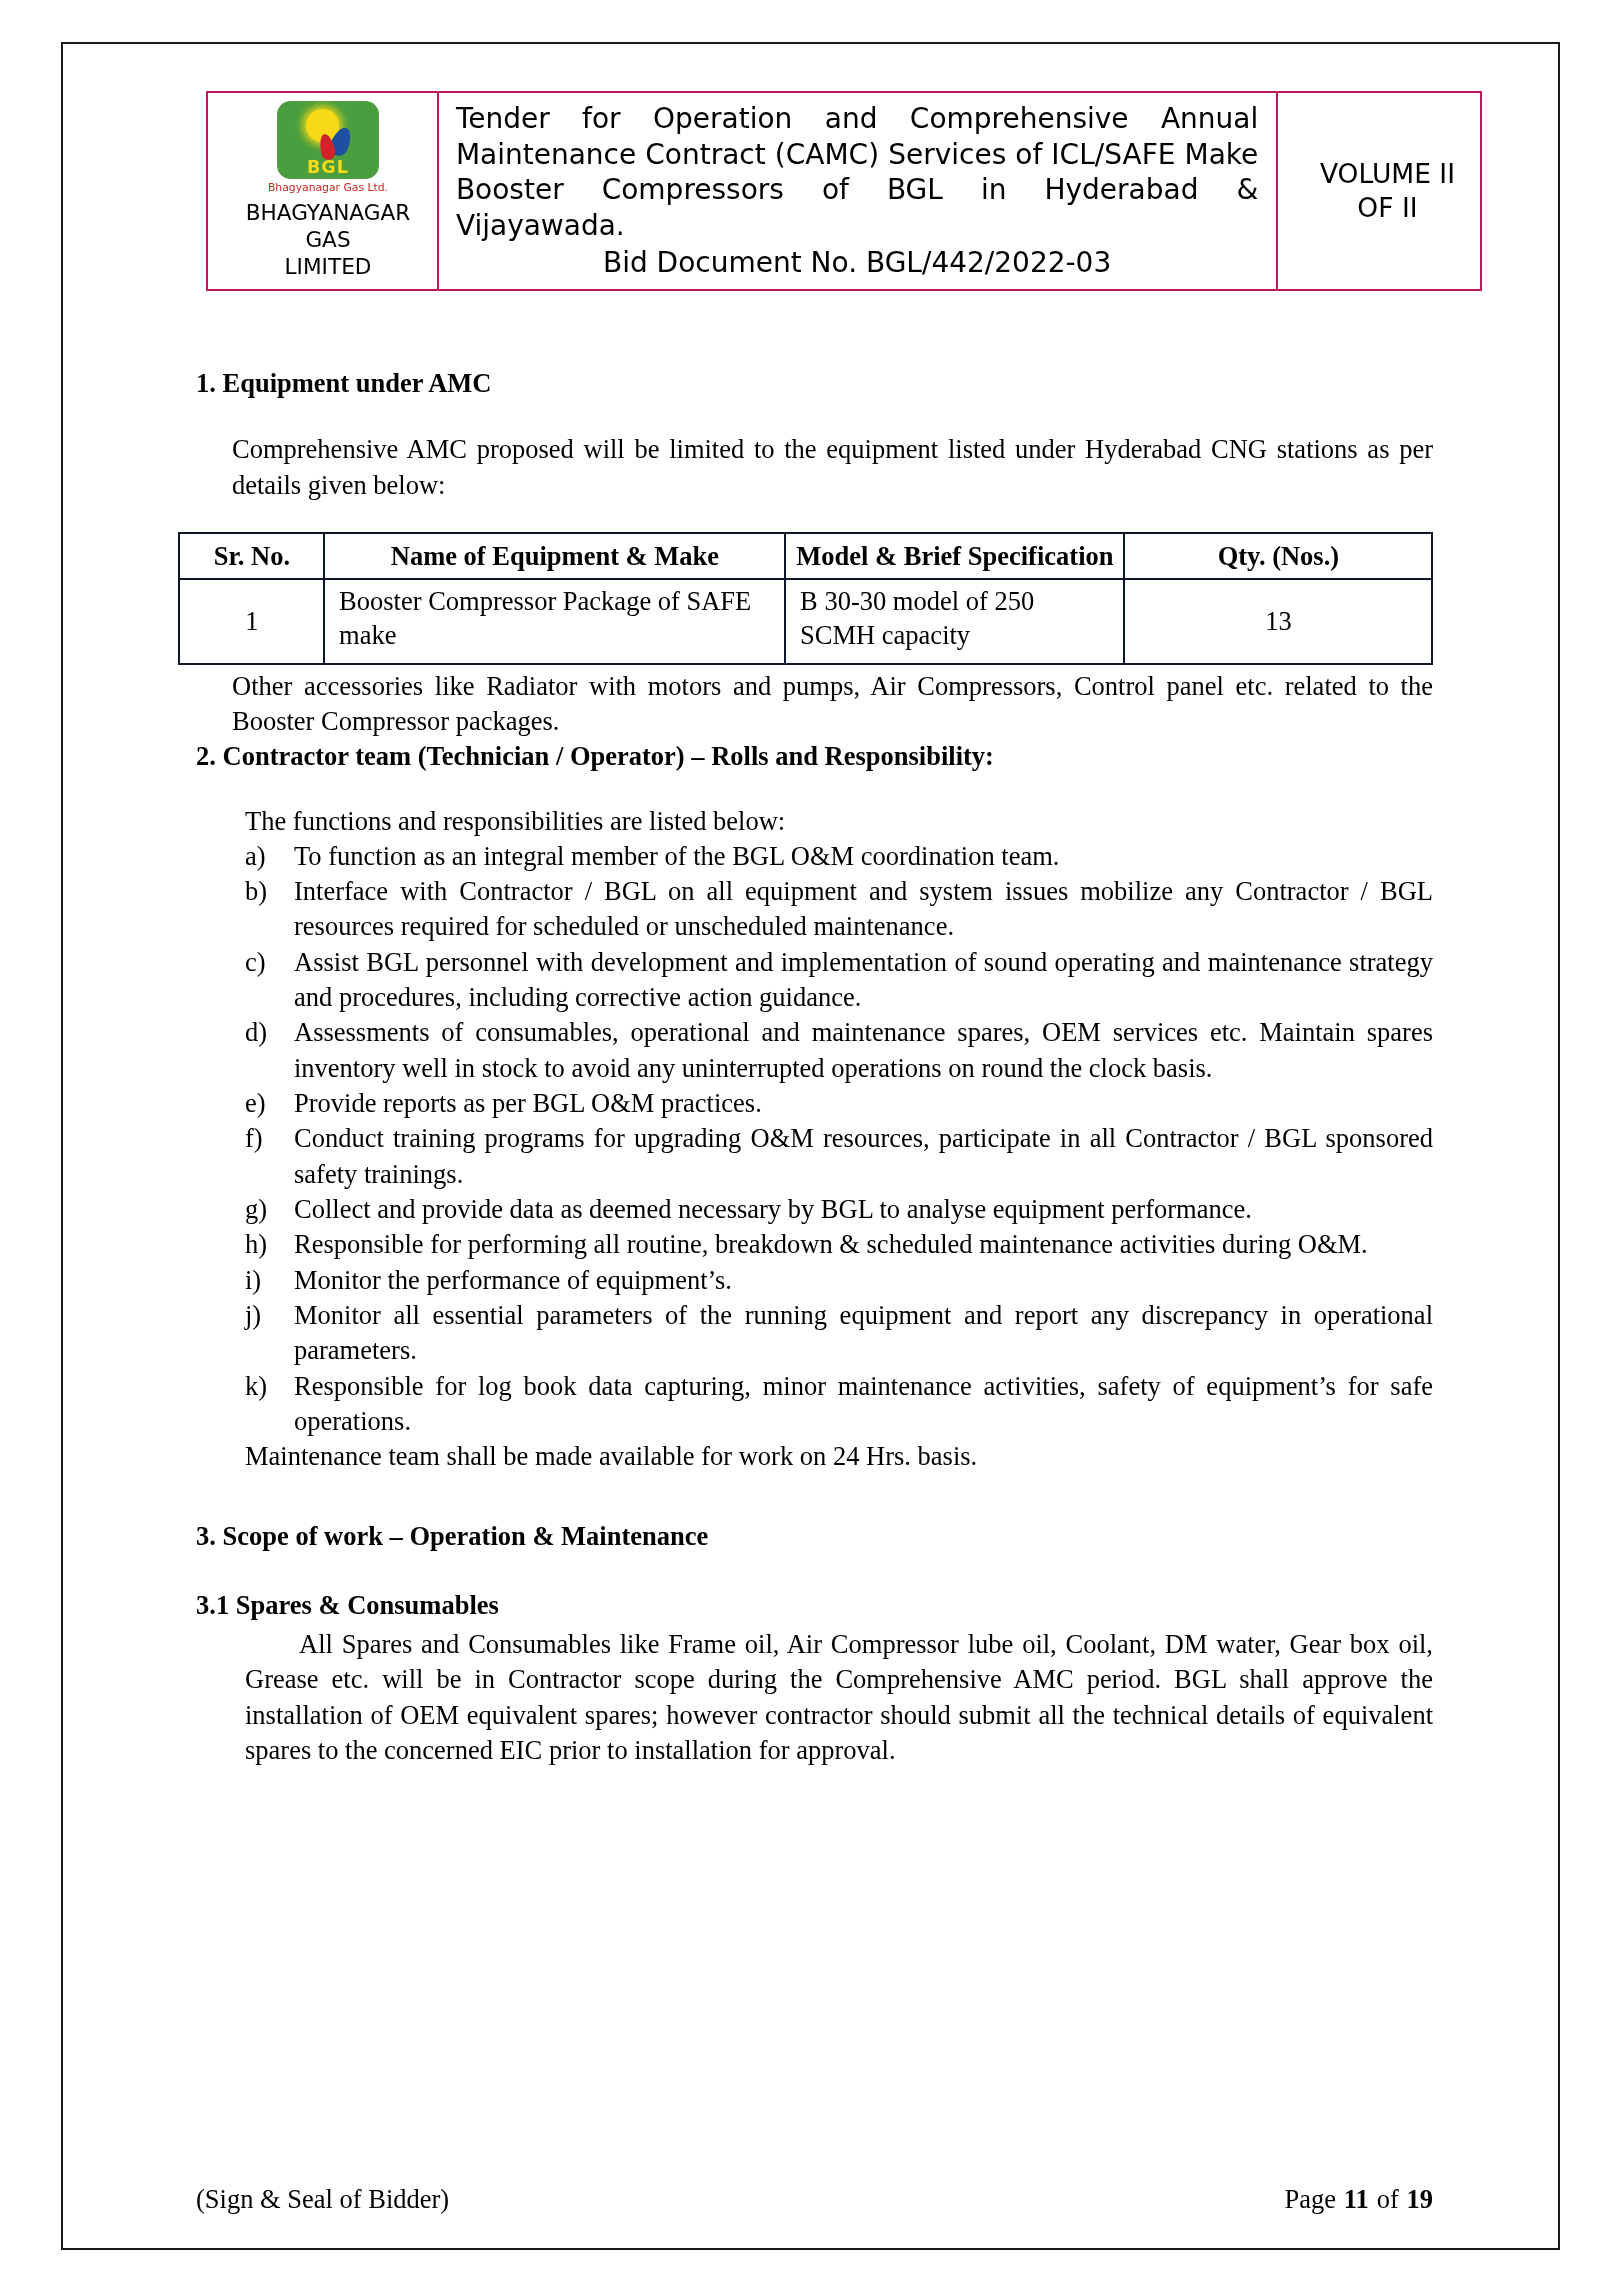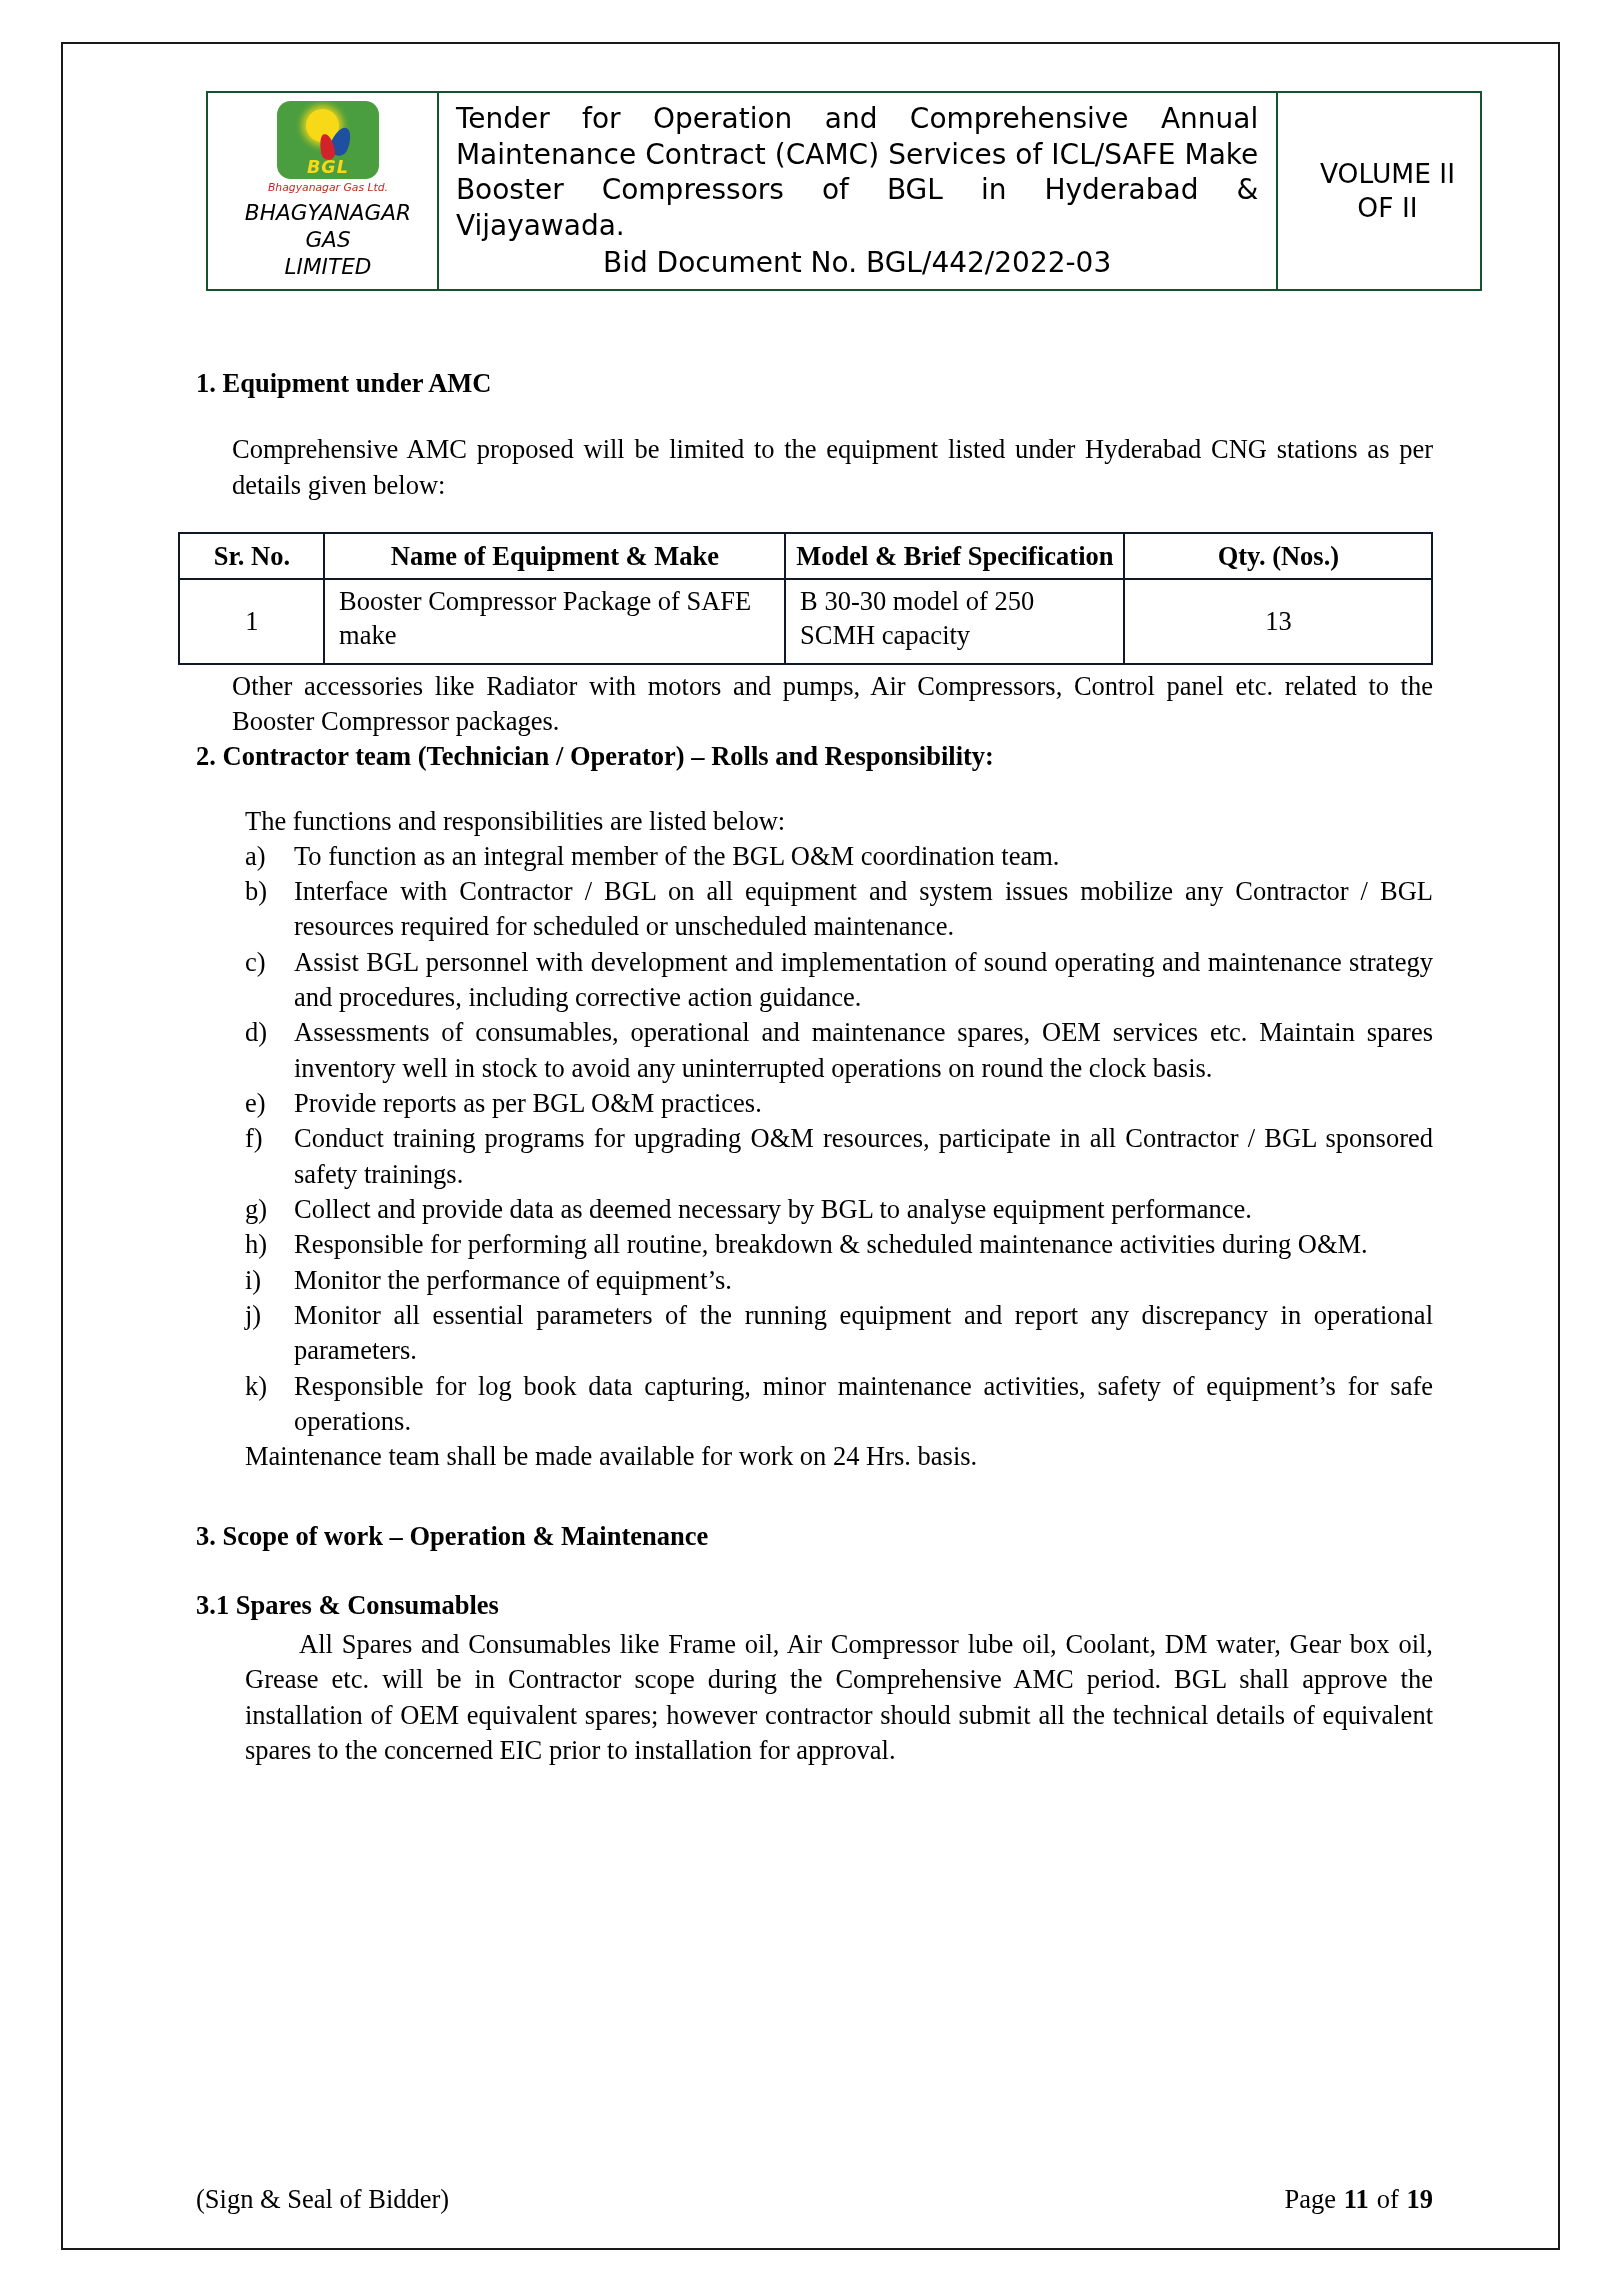--- a/index.html
+++ b/index.html
@@ -19,22 +19,22 @@
   }
 
   
   .header-table {
     position: absolute;
     left: 206px; top: 91px;
     width: 1276px;
     border-collapse: collapse;
     table-layout: fixed;
   }
-  .header-table td { border: 2px solid #14532d; vertical-align: middle; padding-left: 17px; }
-  .cell-logo { width: 224px; text-align: center; padding: 7.8px 5.9px; font-style: italic; }
+  .header-table td { border: 2px solid #be185d; vertical-align: middle; padding-left: 17px; }
+  .cell-logo { width: 224px; text-align: center; padding: 7.8px 5.9px; }
   .cell-title { width: 814px; padding: 7.8px 17.6px 9.8px 17.6px; }
   .cell-volume { width: 198px; text-align: center; }
 
   .logo-box {
     width: 102px; height: 78px;
     margin: 0 auto;
     background: #4a9e3f;
     border-radius: 13.7px;
     position: relative;
     overflow: hidden;

